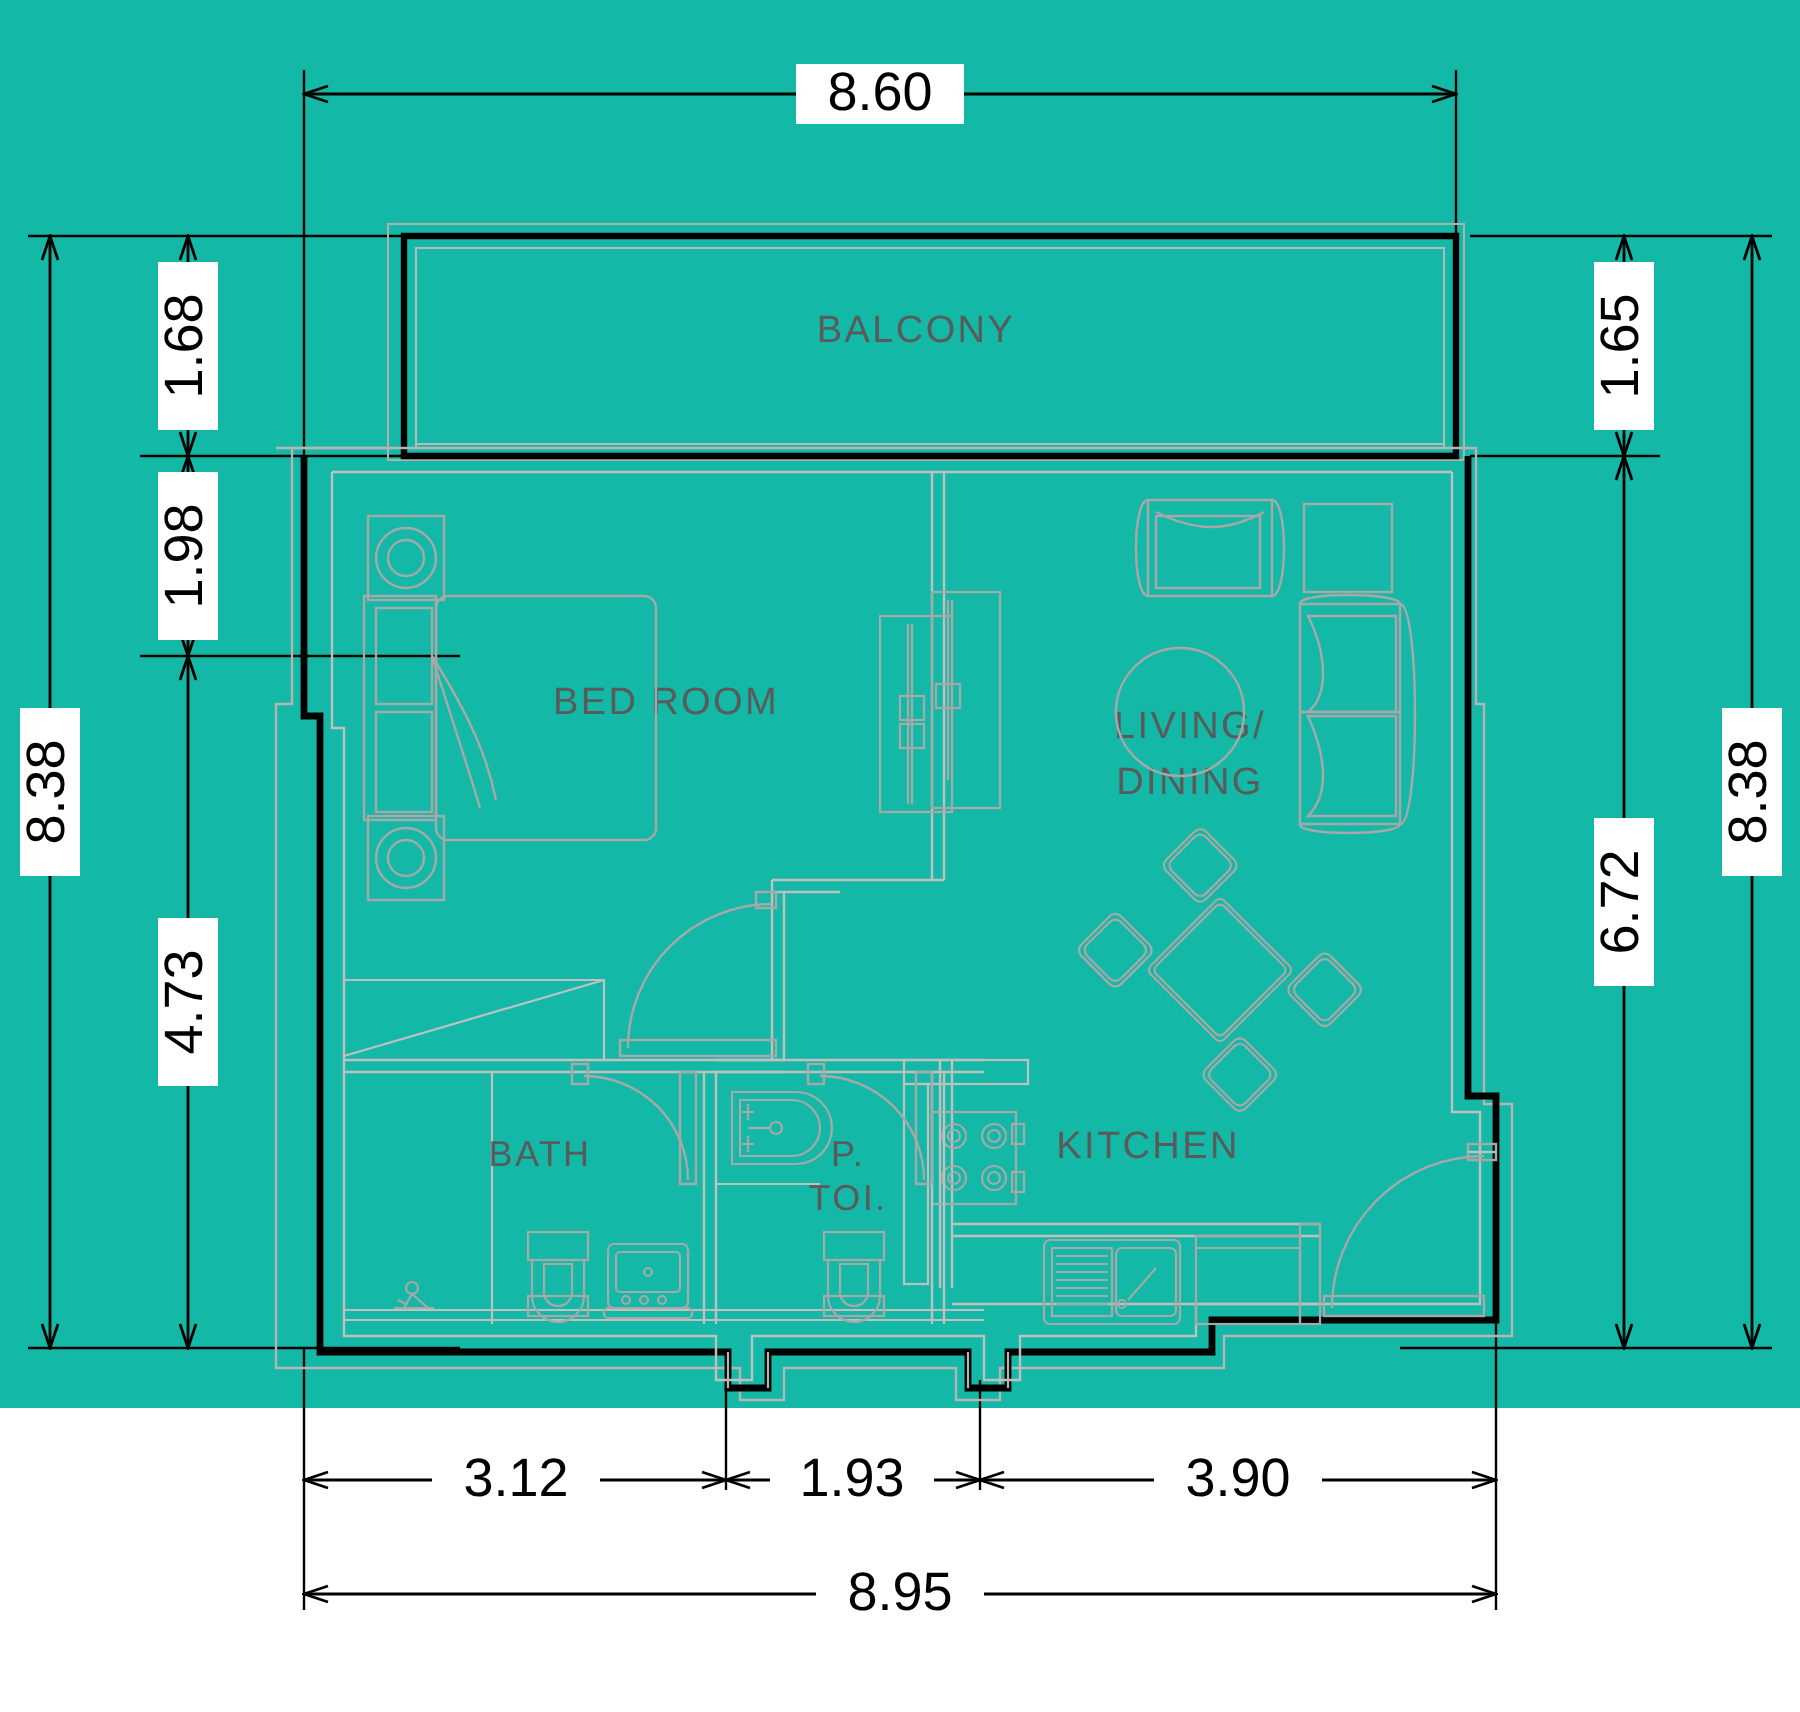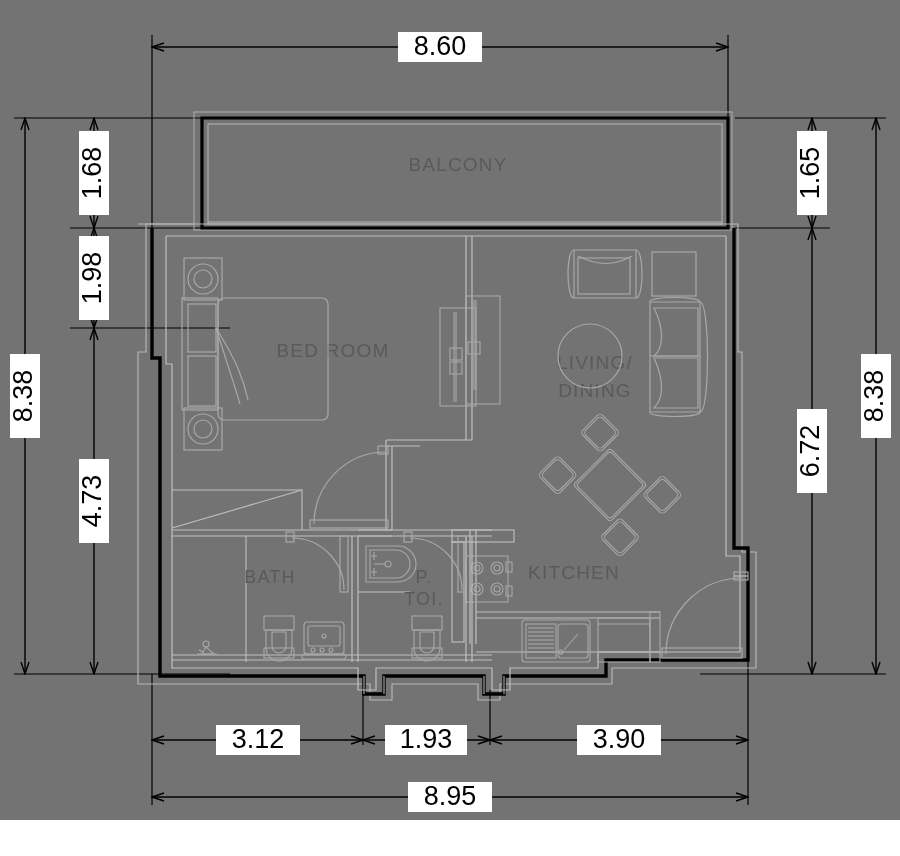--- a/index.html
+++ b/index.html
@@ -1,17 +1,17 @@
 <!DOCTYPE html>
 <html><head>
 <meta charset="utf-8">
 <style>
   html,body{margin:0;padding:0;background:#ffffff;}
   body{width:900px;height:856px;font-family:"Liberation Sans",sans-serif;overflow:hidden;}
-  #stage{position:relative;width:900px;height:820px;background:#737373;}
+  #stage{position:relative;width:900px;height:704px;background:#14b8a6;}
   svg{display:block;}
   .dimtext{font-family:"Liberation Sans",sans-serif;font-size:27px;fill:#000;text-anchor:middle;dominant-baseline:middle;letter-spacing:0px;}
   .roomtext{font-family:"Liberation Sans",sans-serif;font-size:19px;fill:#5a5a5a;text-anchor:middle;dominant-baseline:middle;letter-spacing:1.2px;}
   .roomtext.sm{font-size:18px;}
 </style>
 </head>
 <body>
 
 <div id="stage">
 <svg width="900" height="856" viewBox="0 0 900 856" xmlns="http://www.w3.org/2000/svg">

